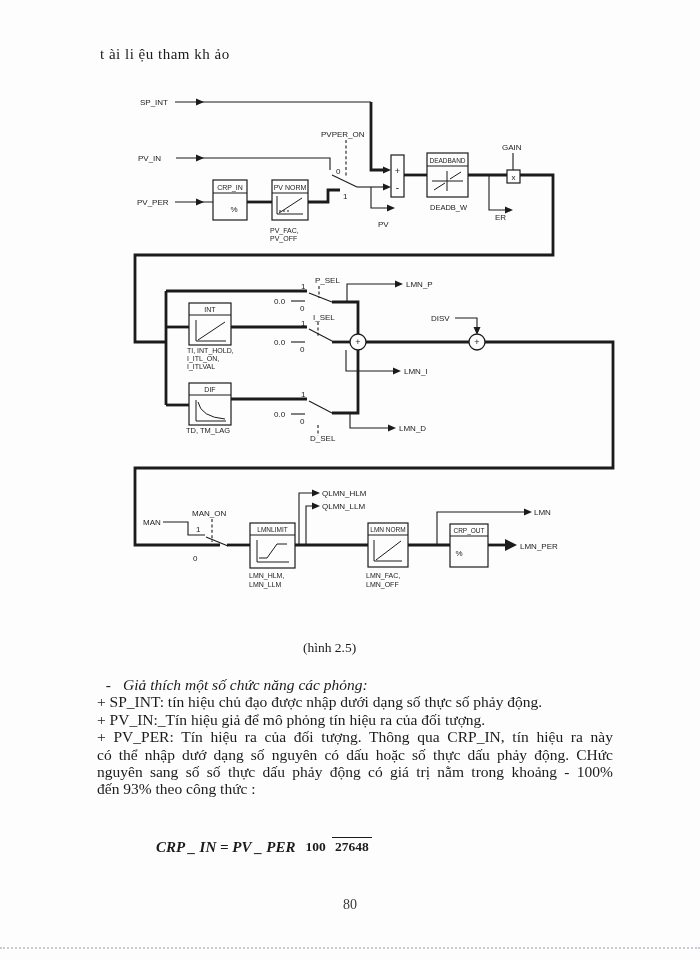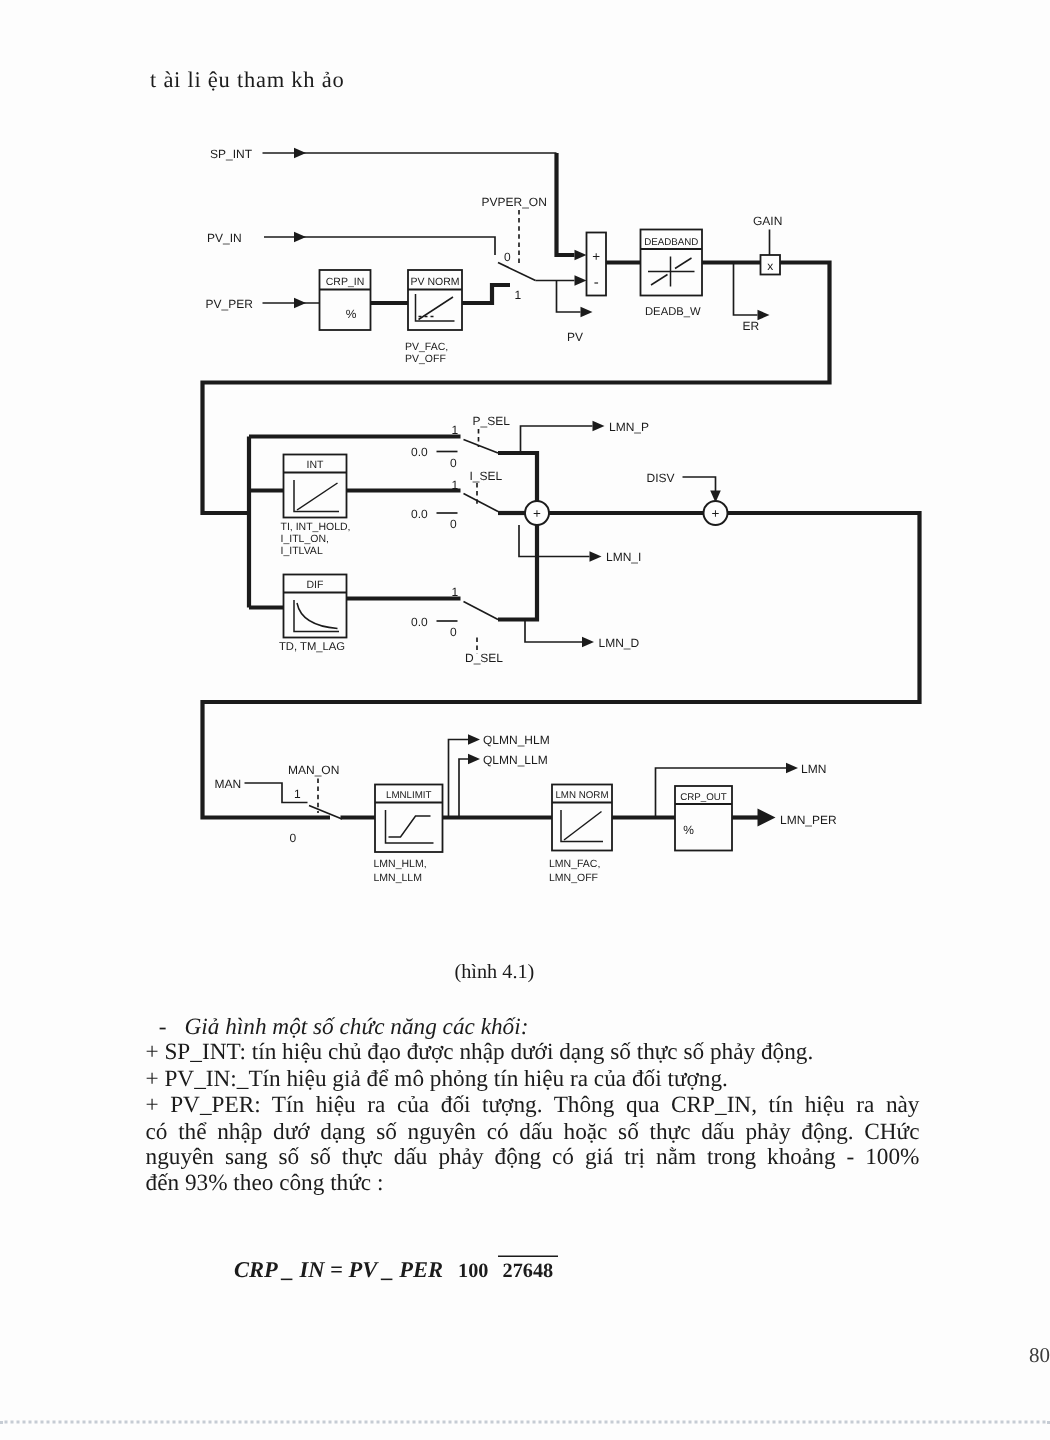--- a/index.html
+++ b/index.html
@@ -14,21 +14,21 @@
   .caption{position:absolute;left:303px;top:640px;font-size:13.5px;}
   .bodytext{position:absolute;left:97px;top:676px;width:516px;font-size:15.5px;line-height:17.4px;}
   .bodytext .heading{font-style:italic;display:flex;}
   .bodytext .heading .dash{font-style:normal;width:26px;text-align:right;padding-right:12px;box-sizing:border-box;}
   .line.just{text-align:justify;text-align-last:justify;}
   .formula{position:absolute;left:156px;top:839px;display:flex;align-items:center;
     font-family:"Liberation Serif",serif;font-weight:bold;font-style:italic;font-size:15px;}
   .formula .frac{display:inline-block;text-align:center;margin-left:7px;font-style:normal;font-size:13.5px;line-height:1.05;}
   .formula .frac .num{padding:0 3px;}
   .formula .frac .den{border-top:1.6px solid #1b1b1b;padding:1px 3px 0;}
-  .pageno{position:absolute;left:0;top:897px;width:700px;text-align:right;font-size:14px;color:#3a3a3a;}
+  .pageno{position:absolute;left:0;top:897px;width:700px;text-align:center;font-size:14px;color:#3a3a3a;}
   .bottom-dots{position:absolute;left:0;right:0;top:947px;border-top:2px dotted #c6ccd4;}
 </style>
 </head>
 <body>
 
 <div class="page">
 
   <div class="header">t ài li ệu tham kh ảo</div>
 
   <svg class="diagram" width="700" height="620" viewBox="0 0 700 620">
@@ -250,26 +250,26 @@
       <text x="397.5" y="174" font-size="9">+</text>
       <text x="397.5" y="191" font-size="10">-</text>
       <text x="513.5" y="180" font-size="8">x</text>
       <text x="358" y="345" font-size="9">+</text>
       <text x="477" y="345" font-size="9">+</text>
       <text x="234" y="212" font-size="8">%</text>
       <text x="459" y="556" font-size="8">%</text>
     </g>
   </svg>
 
-  <div class="caption">(hình 4.1)</div>
+  <div class="caption">(hình 2.5)</div>
 
   <div class="bodytext">
     <div class="line heading">
       <span class="dash">-</span>
-      <span>Giả hình một số chức năng các khối:</span>
+      <span>Giả thích một số chức năng các phỏng:</span>
     </div>
     <div class="line">+ SP_INT: tín hiệu chủ đạo được nhập dưới dạng số thực số phảy động.</div>
     <div class="line">+ PV_IN:_Tín hiệu giả để mô phỏng tín hiệu ra của đối tượng.</div>
     <div class="line just">+ PV_PER: Tín hiệu ra của đối tượng. Thông qua CRP_IN, tín hiệu ra này</div>
     <div class="line just">có thể nhập dướ dạng số nguyên có dấu hoặc số thực dấu phảy động. CHức</div>
     <div class="line just">nguyên sang số số thực dấu phảy động có giá trị nằm trong khoảng - 100%</div>
     <div class="line">đến 93% theo công thức :</div>
   </div>
 
   <div class="formula">

